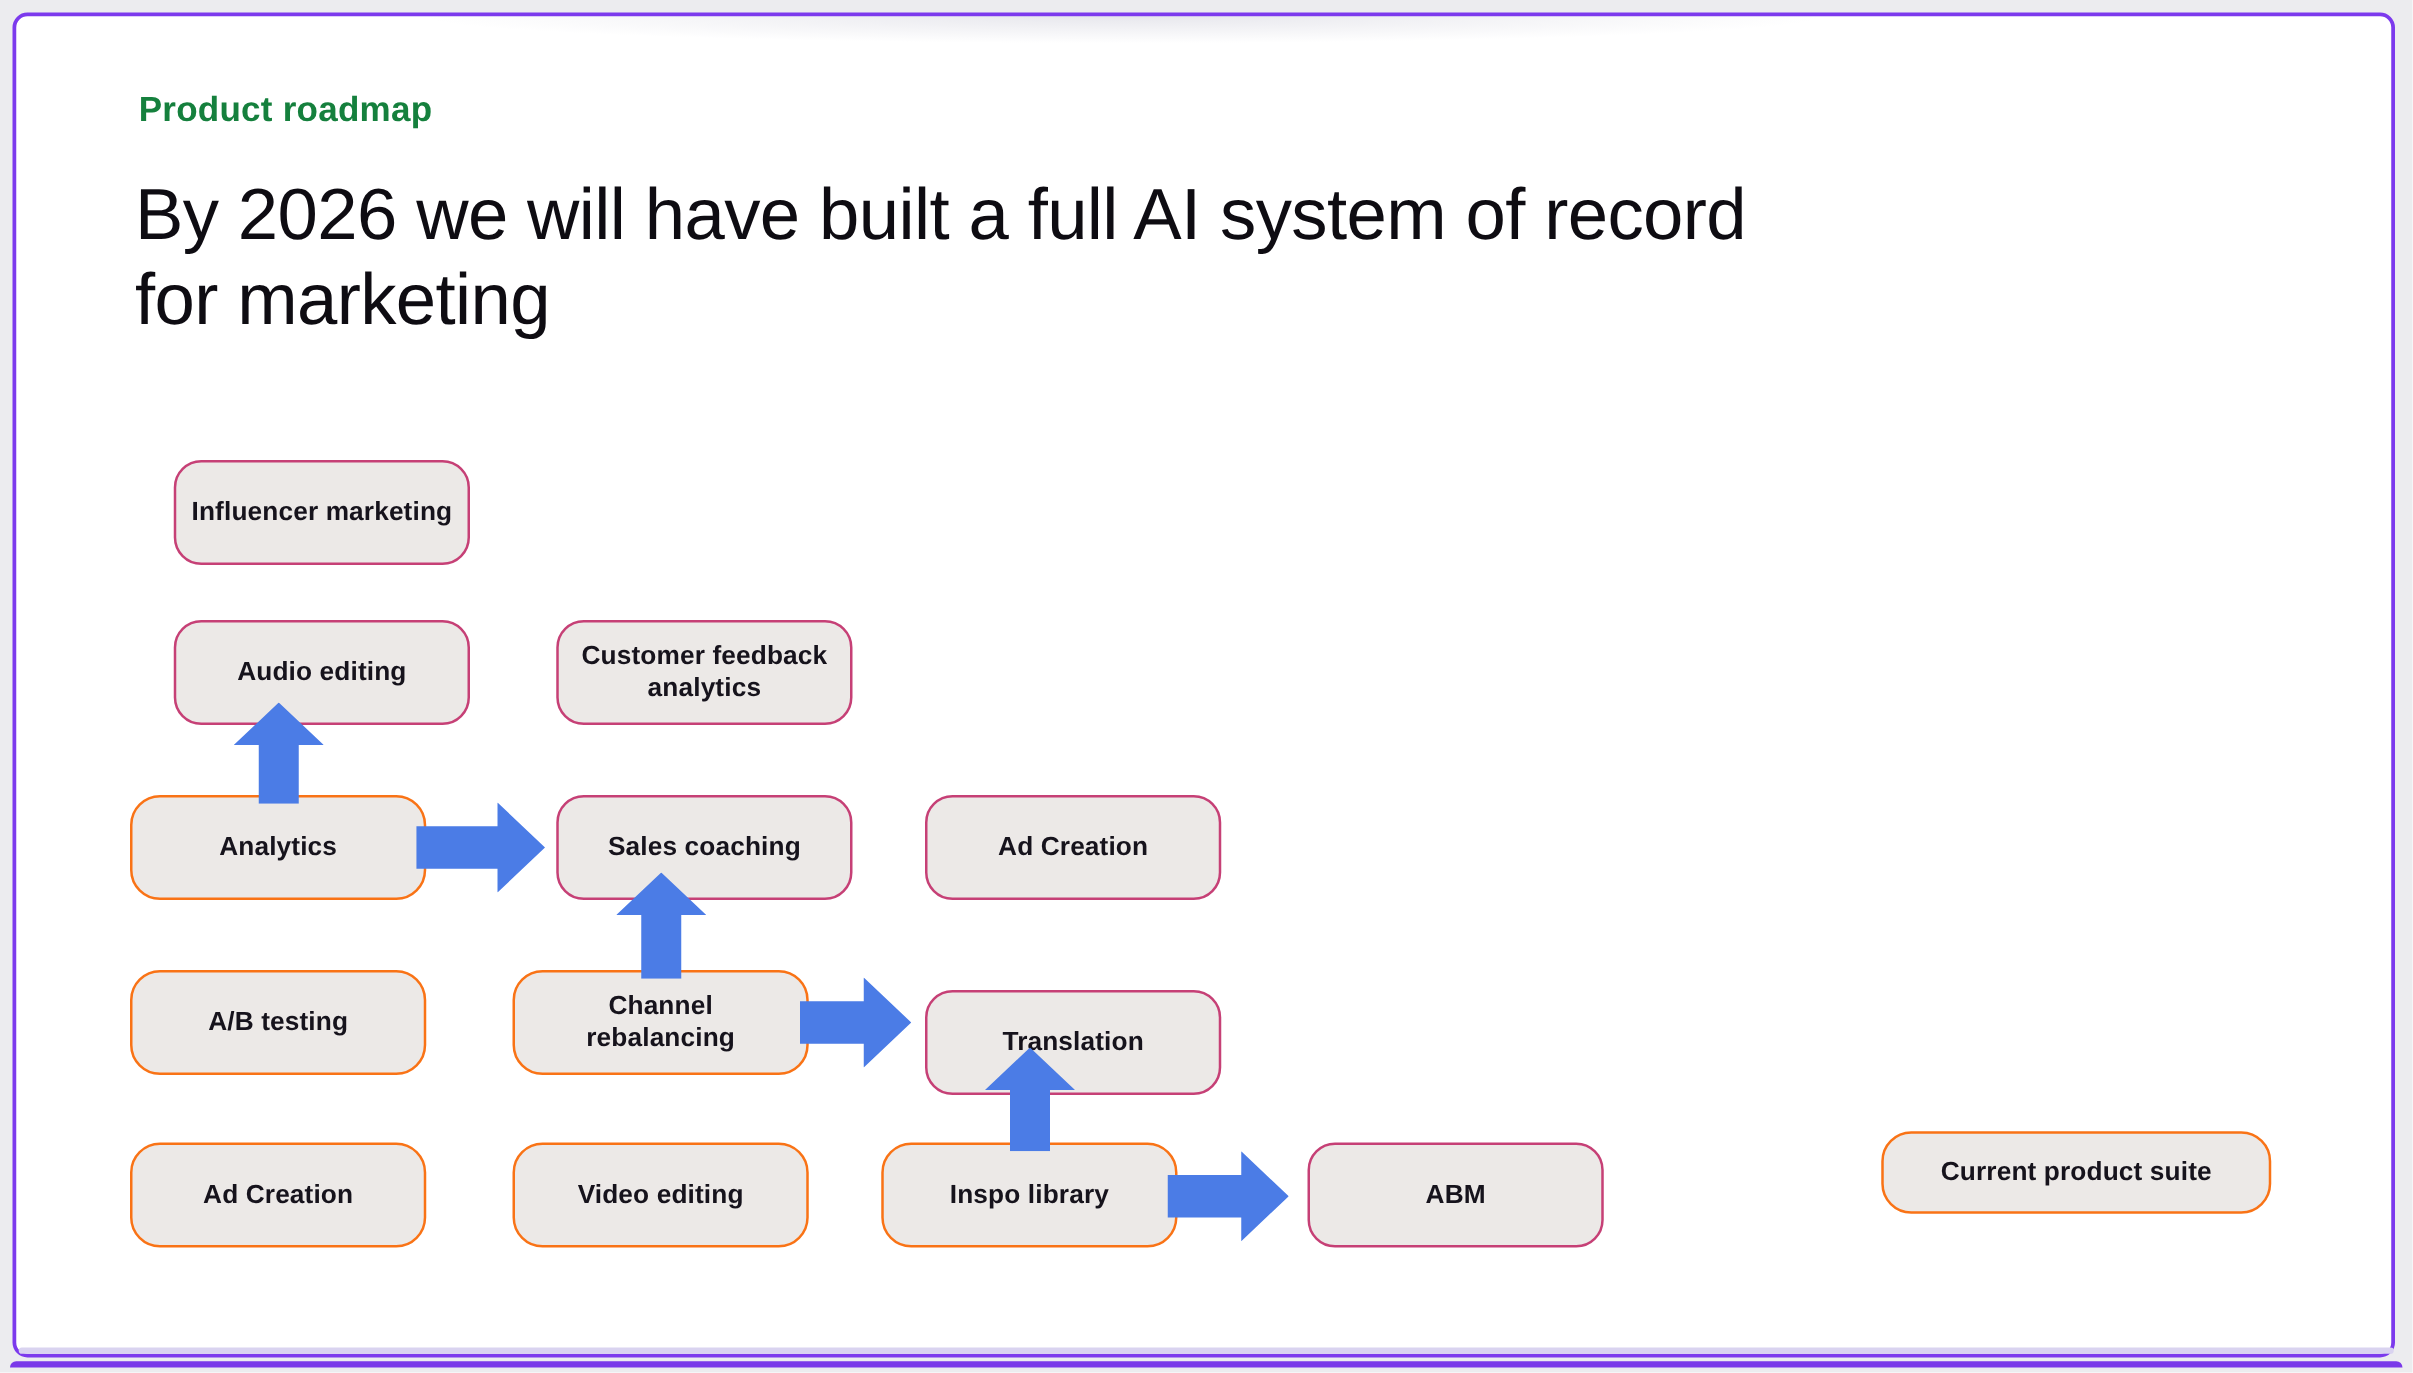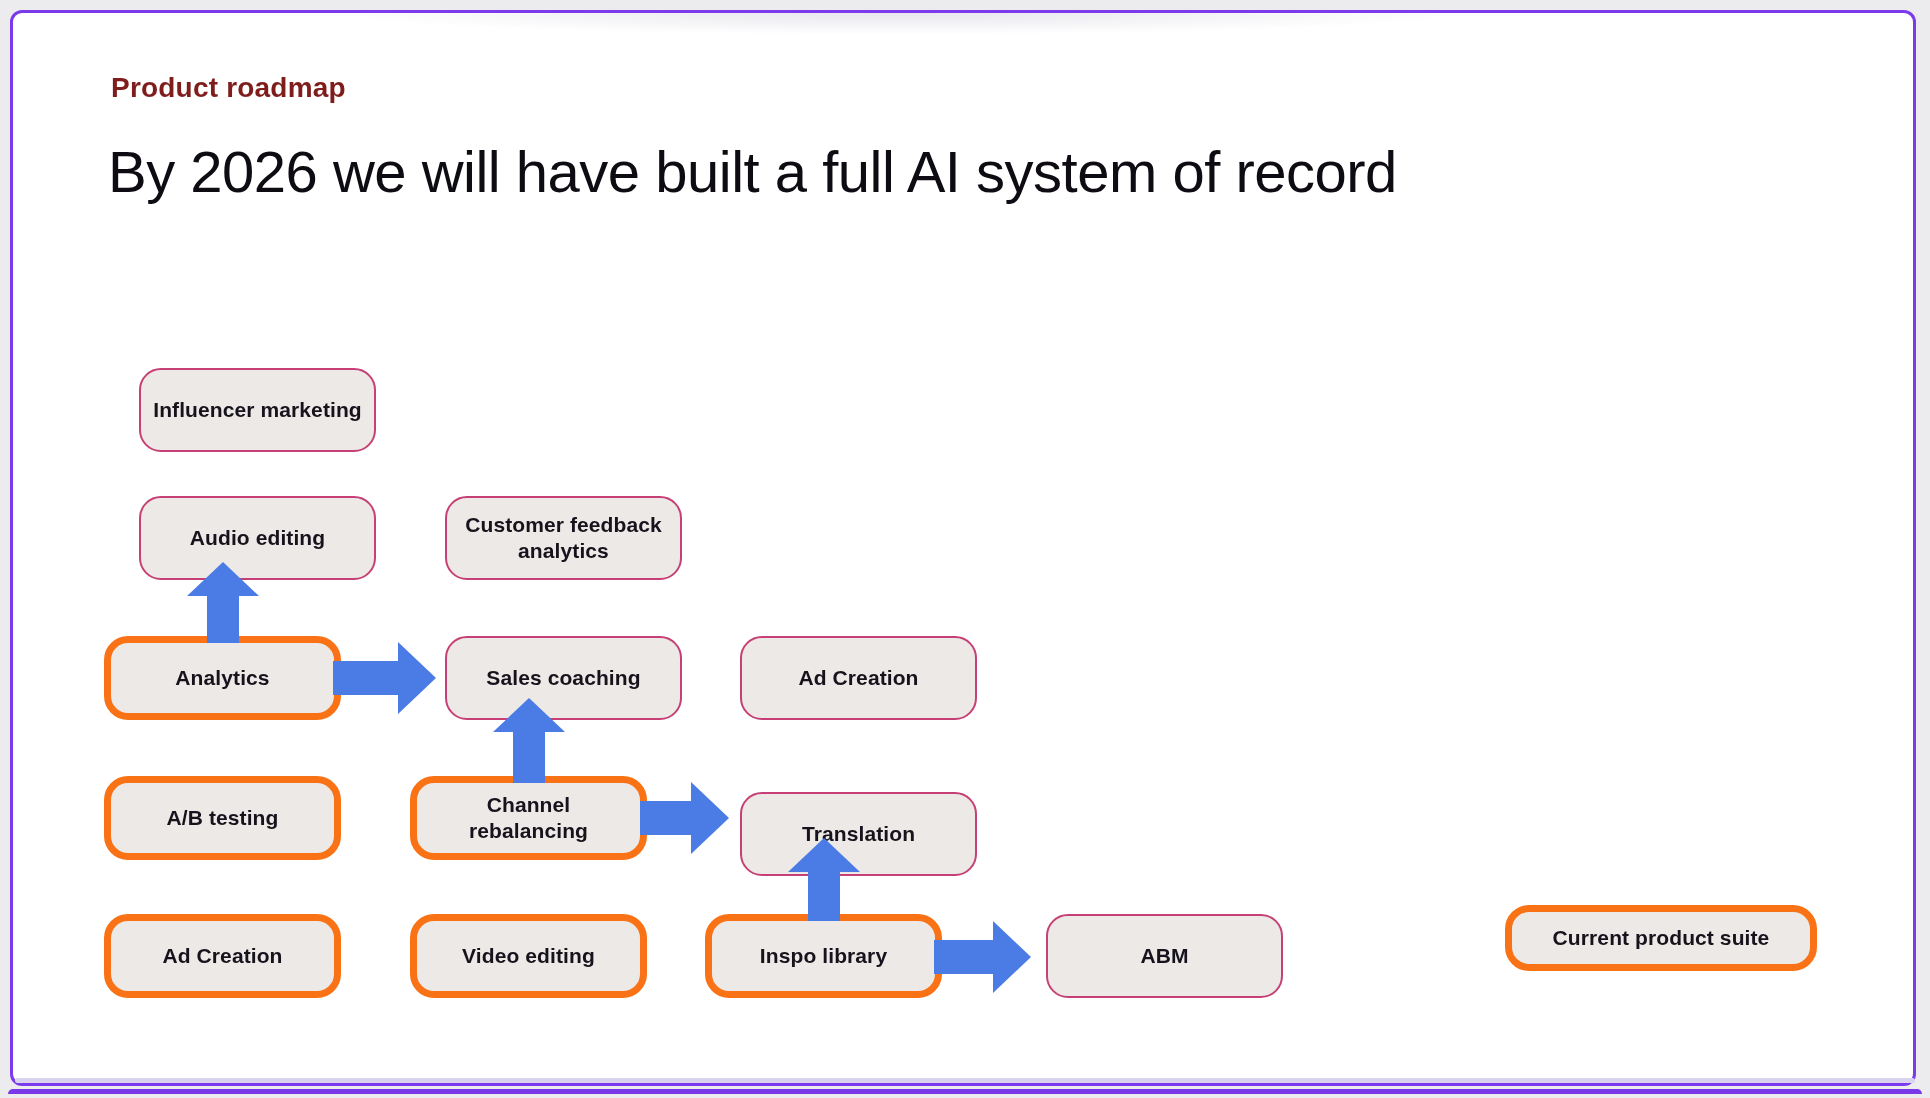--- a/index.html
+++ b/index.html
@@ -26,54 +26,55 @@
     position:absolute;left:5px;right:5px;bottom:2px;height:5px;
     background:#d9d3f0;border-radius:3px;
   }
   
   .next-page-edge{
     position:absolute;left:8px;right:8px;top:1089px;height:5px;
     background:#7a39e9;border-radius:5px 5px 0 0;
   }
   .kicker{
     position:absolute;left:111px;top:72px;
-    font-size:28px;font-weight:700;color:#7f1d1d;letter-spacing:.2px;
+    font-size:28px;font-weight:700;color:#15803d;letter-spacing:.2px;
   }
   .heading{
     position:absolute;left:108px;top:138px;
     font-size:58px;font-weight:400;color:#0e0c12;
     line-height:68px;letter-spacing:-.5px;white-space:nowrap;
   }
   .node{
     position:absolute;box-sizing:border-box;z-index:2;
     display:flex;align-items:center;justify-content:center;text-align:center;
     background:#ece9e7;color:#16131c;
     font-size:21px;font-weight:700;line-height:1.22;letter-spacing:.1px;
     width:237px;height:84px;
   }
   .node.pink{border:2px solid #c64076;border-radius:22px;padding:4px 12px;margin-left:35px;}
-  .node.blue{border:7px solid #f97316;border-radius:24px;padding:4px 26px;text-align:center;}
+  .node.blue{border:2px solid #f97316;border-radius:24px;padding:4px 26px;text-align:center;}
   .node.nowrap{white-space:nowrap;padding-left:4px;padding-right:4px;}
   .arrow{position:absolute;z-index:5;}
   .arrow svg{display:block;}
   .arrow polygon{fill:#4b7ce6;}
 </style>
 </head>
 <body>
 
 <div class="canvas">
 
   <div class="page"></div>
   <div class="top-shade"></div>
   <div class="bottom-band" style="position:absolute;left:15px;right:15px;top:1078px;height:5px;background:#d9d3f0;border-radius:3px;"></div>
   <div class="next-page-edge"></div>
 
   <div class="kicker">Product roadmap</div>
   <div class="heading">
     <div>By 2026 we will have built a full AI system of record</div>
+    <div>for marketing</div>
   </div>
 
   <div class="node pink nowrap" style="left:104px;top:368px;">Influencer marketing</div>
   <div class="node pink" style="left:104px;top:496px;">Audio editing</div>
   <div class="node pink" style="left:410px;top:496px;">Customer feedback analytics</div>
   <div class="node blue" style="left:104px;top:636px;">Analytics</div>
   <div class="node pink" style="left:410px;top:636px;">Sales coaching</div>
   <div class="node pink" style="left:705px;top:636px;">Ad Creation</div>
   <div class="node blue" style="left:104px;top:776px;">A/B testing</div>
   <div class="node blue" style="left:410px;top:776px;">Channel rebalancing</div>

